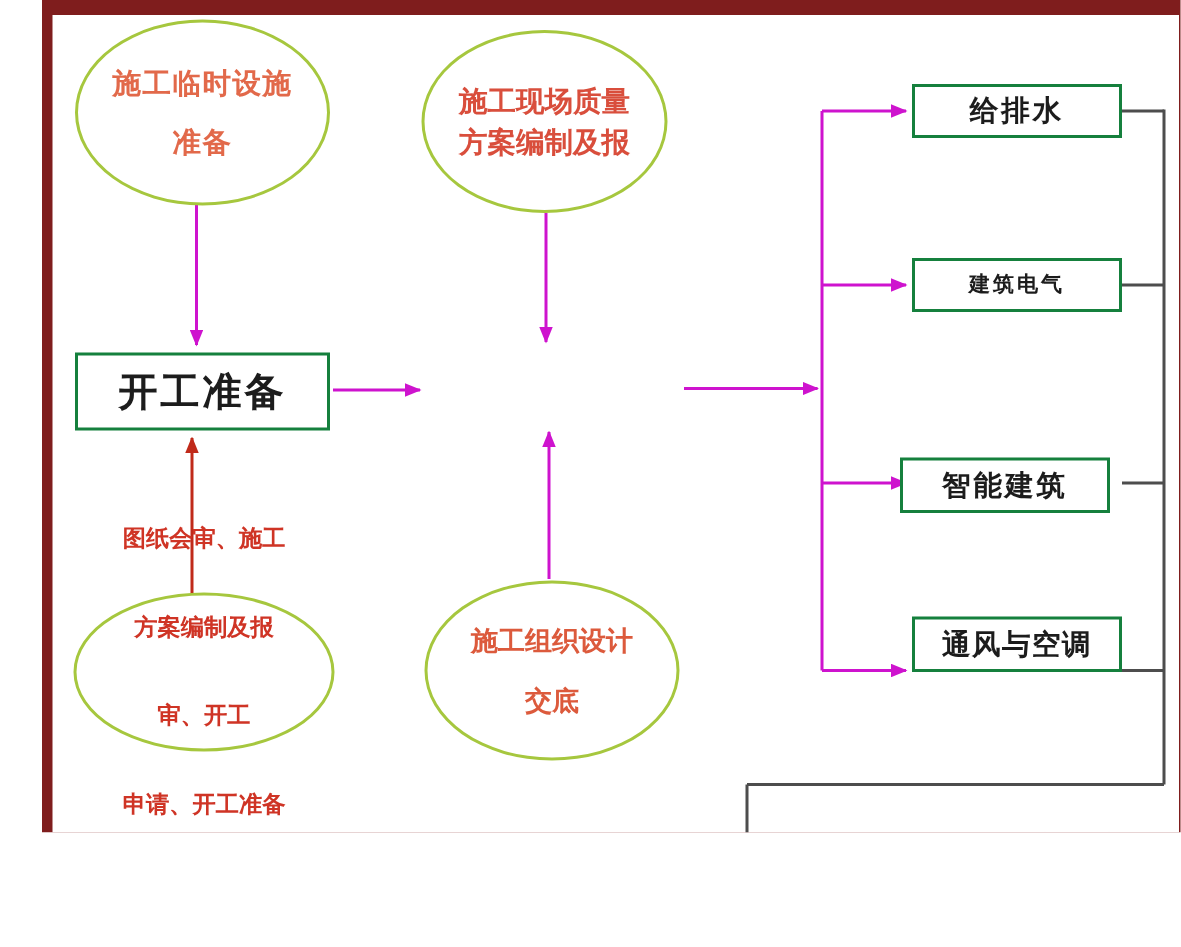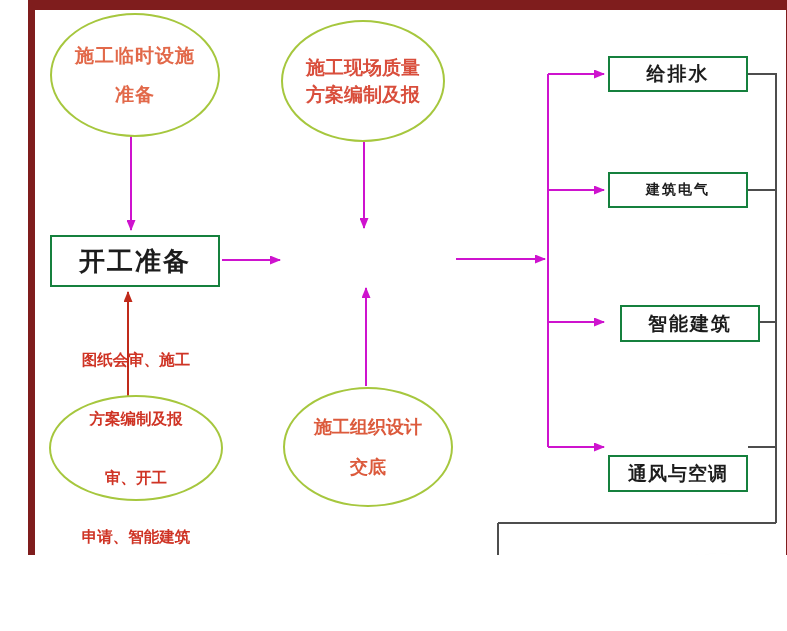--- a/index.html
+++ b/index.html
@@ -73,46 +73,46 @@
 
   <div class="node ellipse etext-red2" style="left:253px;top:20px;width:164px;height:122px;font-size:19px;gap:1px;text-align:center;">
     <span class="eline">施工现场质量</span>
     <span class="eline">方案编制及报</span>
   </div>
 
   <div class="node ellipse etext-red" style="left:21px;top:395px;width:174px;height:106px;font-size:15.5px;line-height:1.5;">
     <span class="eline">图纸会审、施工</span>
     <span class="eline">方案编制及报</span>
     <span class="eline">审、开工</span>
-    <span class="eline">申请、智能建筑</span>
+    <span class="eline">申请、开工准备</span>
   </div>
 
   <div class="node ellipse etext-orange2" style="left:255px;top:387px;width:170px;height:120px;font-size:18px;gap:16px;">
     <span class="eline">施工组织设计</span>
     <span class="eline">交底</span>
   </div>
 
   <div class="node rect" style="left:22px;top:235px;width:170px;height:52px;font-size:26px;letter-spacing:2px;">
     <span>开工准备</span>
   </div>
 
 
   <div class="node rect" style="left:580px;top:56px;width:140px;height:36px;font-size:19px;letter-spacing:2px;">
     <span>给排水</span>
   </div>
 
   <div class="node rect" style="left:580px;top:172px;width:140px;height:36px;font-size:14px;letter-spacing:2px;">
     <span>建筑电气</span>
   </div>
 
-  <div class="node rect" style="left:592px;top:305px;width:140px;height:37px;font-size:19px;letter-spacing:2px;">
+  <div class="node rect" style="left:572px;top:305px;width:140px;height:37px;font-size:19px;letter-spacing:2px;">
     <span>智能建筑</span>
   </div>
 
-  <div class="node rect" style="left:580px;top:455px;width:140px;height:37px;font-size:19px;letter-spacing:1px;">
+  <div class="node rect" style="left:580px;top:411px;width:140px;height:37px;font-size:19px;letter-spacing:1px;">
     <span>通风与空调</span>
   </div>
 
   <div class="node rect" style="left:404px;top:570px;width:139px;height:40px;font-size:22px;letter-spacing:2px;">
     <span>总调试</span>
   </div>
 
   <div class="node rect" style="left:595px;top:571px;width:142px;height:39px;font-size:19px;border-color:#161616;border-width:2.5px;justify-content:center;">
     <span>单位工程验收</span>
   </div>

